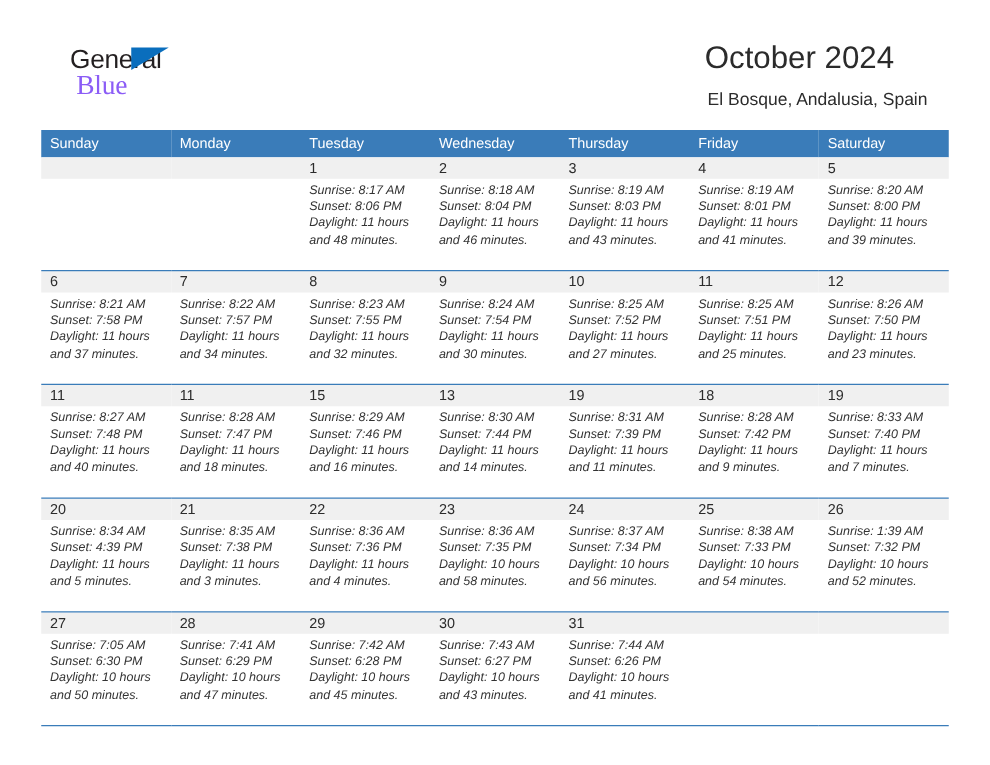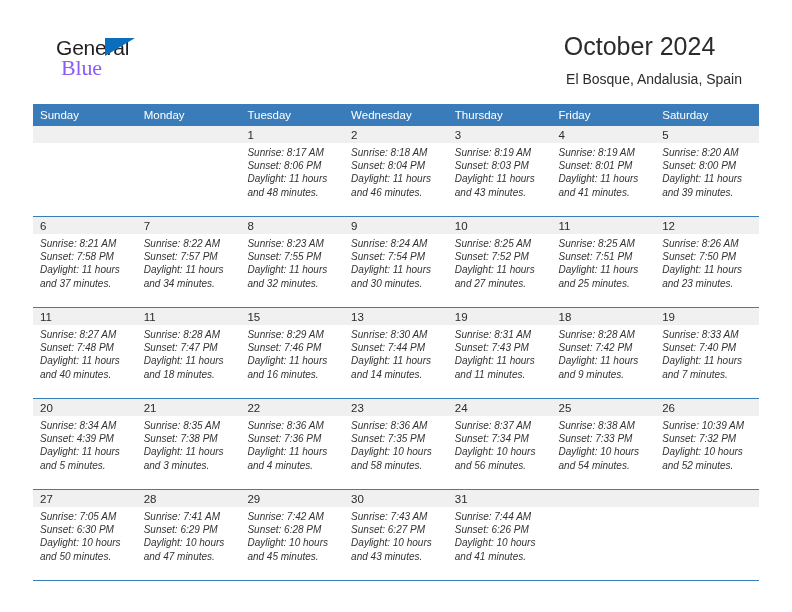--- a/index.html
+++ b/index.html
@@ -341,21 +341,21 @@
               <div>Sunrise: 8:30 AM</div>
               <div>Sunset: 7:44 PM</div>
               <div>Daylight: 11 hours</div>
               <div>and 14 minutes.</div>
             </div>
           </td>
           <td class="daycell">
             <div class="datestrip">19</div>
             <div class="info">
               <div>Sunrise: 8:31 AM</div>
-              <div>Sunset: 7:43 PM</div>
+              <div>Sunset: 7:39 PM</div>
               <div>Daylight: 11 hours</div>
               <div>and 11 minutes.</div>
             </div>
           </td>
           <td class="daycell">
             <div class="datestrip">18</div>
             <div class="info">
               <div>Sunrise: 8:28 AM</div>
               <div>Sunset: 7:42 PM</div>
               <div>Daylight: 11 hours</div>
@@ -423,21 +423,21 @@
             <div class="info">
               <div>Sunrise: 8:38 AM</div>
               <div>Sunset: 7:33 PM</div>
               <div>Daylight: 10 hours</div>
               <div>and 54 minutes.</div>
             </div>
           </td>
           <td class="daycell">
             <div class="datestrip">26</div>
             <div class="info">
-              <div>Sunrise: 10:39 AM</div>
+              <div>Sunrise: 1:39 AM</div>
               <div>Sunset: 7:32 PM</div>
               <div>Daylight: 10 hours</div>
               <div>and 52 minutes.</div>
             </div>
           </td>
         </tr>
         <tr>
           <td class="daycell">
             <div class="datestrip">27</div>
             <div class="info">

